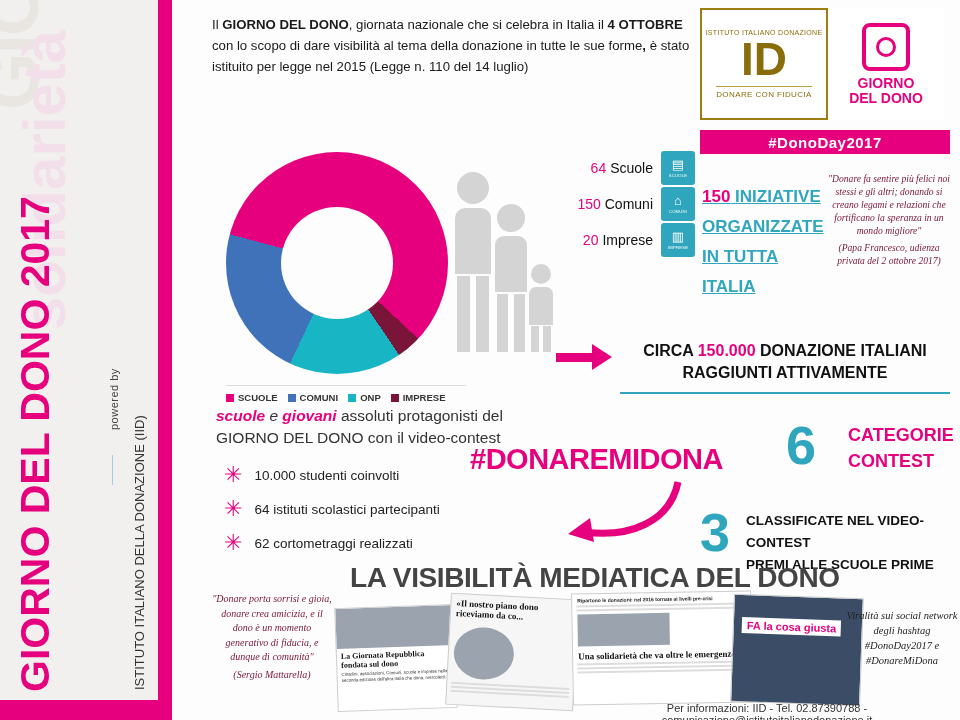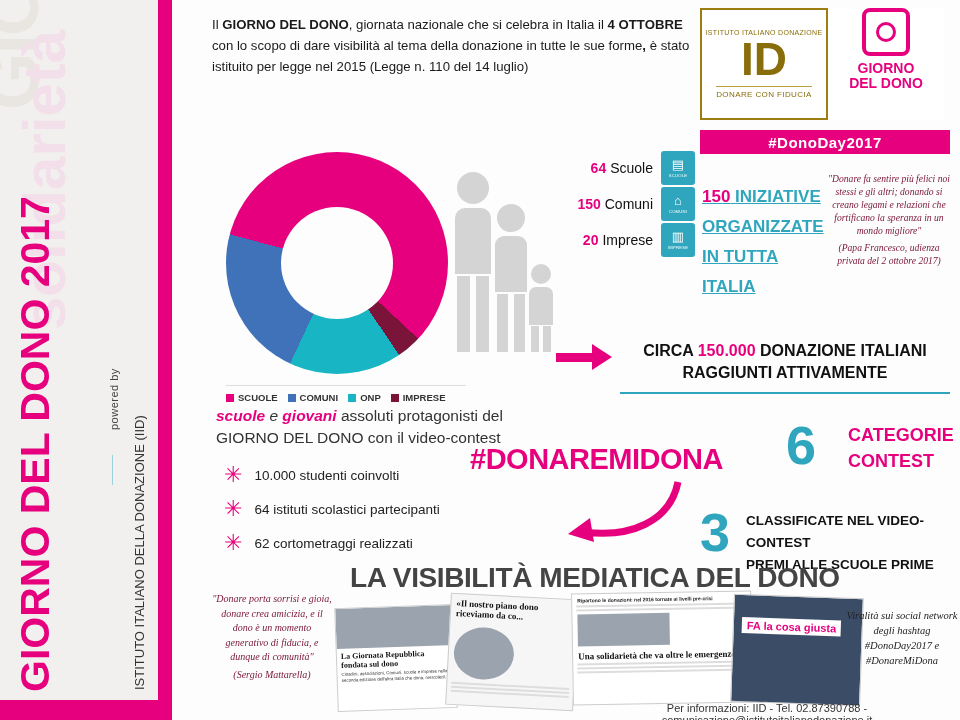--- a/index.html
+++ b/index.html
@@ -71,21 +71,21 @@
   .logo-id {
     width: 128px; height: 112px; border: 2px solid #9b7d10;
     display: flex; flex-direction: column; align-items: center; justify-content: center;
     background: #fff;
   }
   .logo-id .top-arc { font-size: 7px; color: #8a6d0b; letter-spacing: .3px; }
   .logo-id .id-letters { font-size: 46px; font-weight: bold; color: #8a6d0b; line-height: 46px; }
   .logo-id .bot { font-size: 8px; color: #8a6d0b; letter-spacing: .4px; border-top: 1px solid #b99f3d; margin-top:4px; padding-top:3px;}
   .logo-gdd {
     width: 116px; height: 112px; display: flex; flex-direction: column;
-    align-items: center; justify-content: flex-start; background: #fff;
+    align-items: center; justify-content: center; background: #fff;
   }
   .gdd-mark {
     width: 48px; height: 48px; border: 4px solid #e6007e; border-radius: 8px;
     display: flex; align-items: center; justify-content: center; margin-bottom: 5px;
   }
   .gdd-mark-inner { width: 20px; height: 20px; border: 3px solid #e6007e; border-radius: 50%; }
   .gdd-text { font-size: 14px; font-weight: bold; color: #e6007e; line-height: 15px; text-align: center; }
   .hashtag-bar {
     position: absolute; left: 700px; top: 130px; width: 250px; height: 24px;
     background: #e6007e; color: #fff; font-size: 15px; font-weight: bold;
@@ -128,21 +128,21 @@
   .people { position: absolute; left: 455px; top: 160px; width: 110px; height: 200px; }
   .person { position: absolute; background: #d4d4d4; }
   .p-head { border-radius: 50%; }
 
   
   .stats { position: absolute; left: 505px; top: 150px; width: 190px; }
   .stat-row {
     display: flex; align-items: center; justify-content: flex-end;
     height: 36px; font-size: 14px; color: #111;
   }
-  .stat-row .num { font-weight: bold; color: #e6007e; margin-right: 4px; }
+  .stat-row .num { font-weight: normal; color: #e6007e; margin-right: 4px; }
   .stat-ico {
     width: 34px; height: 34px; background: #2fa6bd; margin-left: 8px;
     display: flex; flex-direction: column; align-items: center; justify-content: center;
     color: #fff; border-radius: 3px;
   }
   .stat-ico .glyph { font-size: 13px; line-height: 13px; }
   .stat-ico .cap { font-size: 4.2px; letter-spacing: .2px; margin-top: 2px; }
   .onp-row { align-items: flex-start; height: 46px; }
   .onp-label { text-align: right; line-height: 17px; font-size: 14px; }
 

